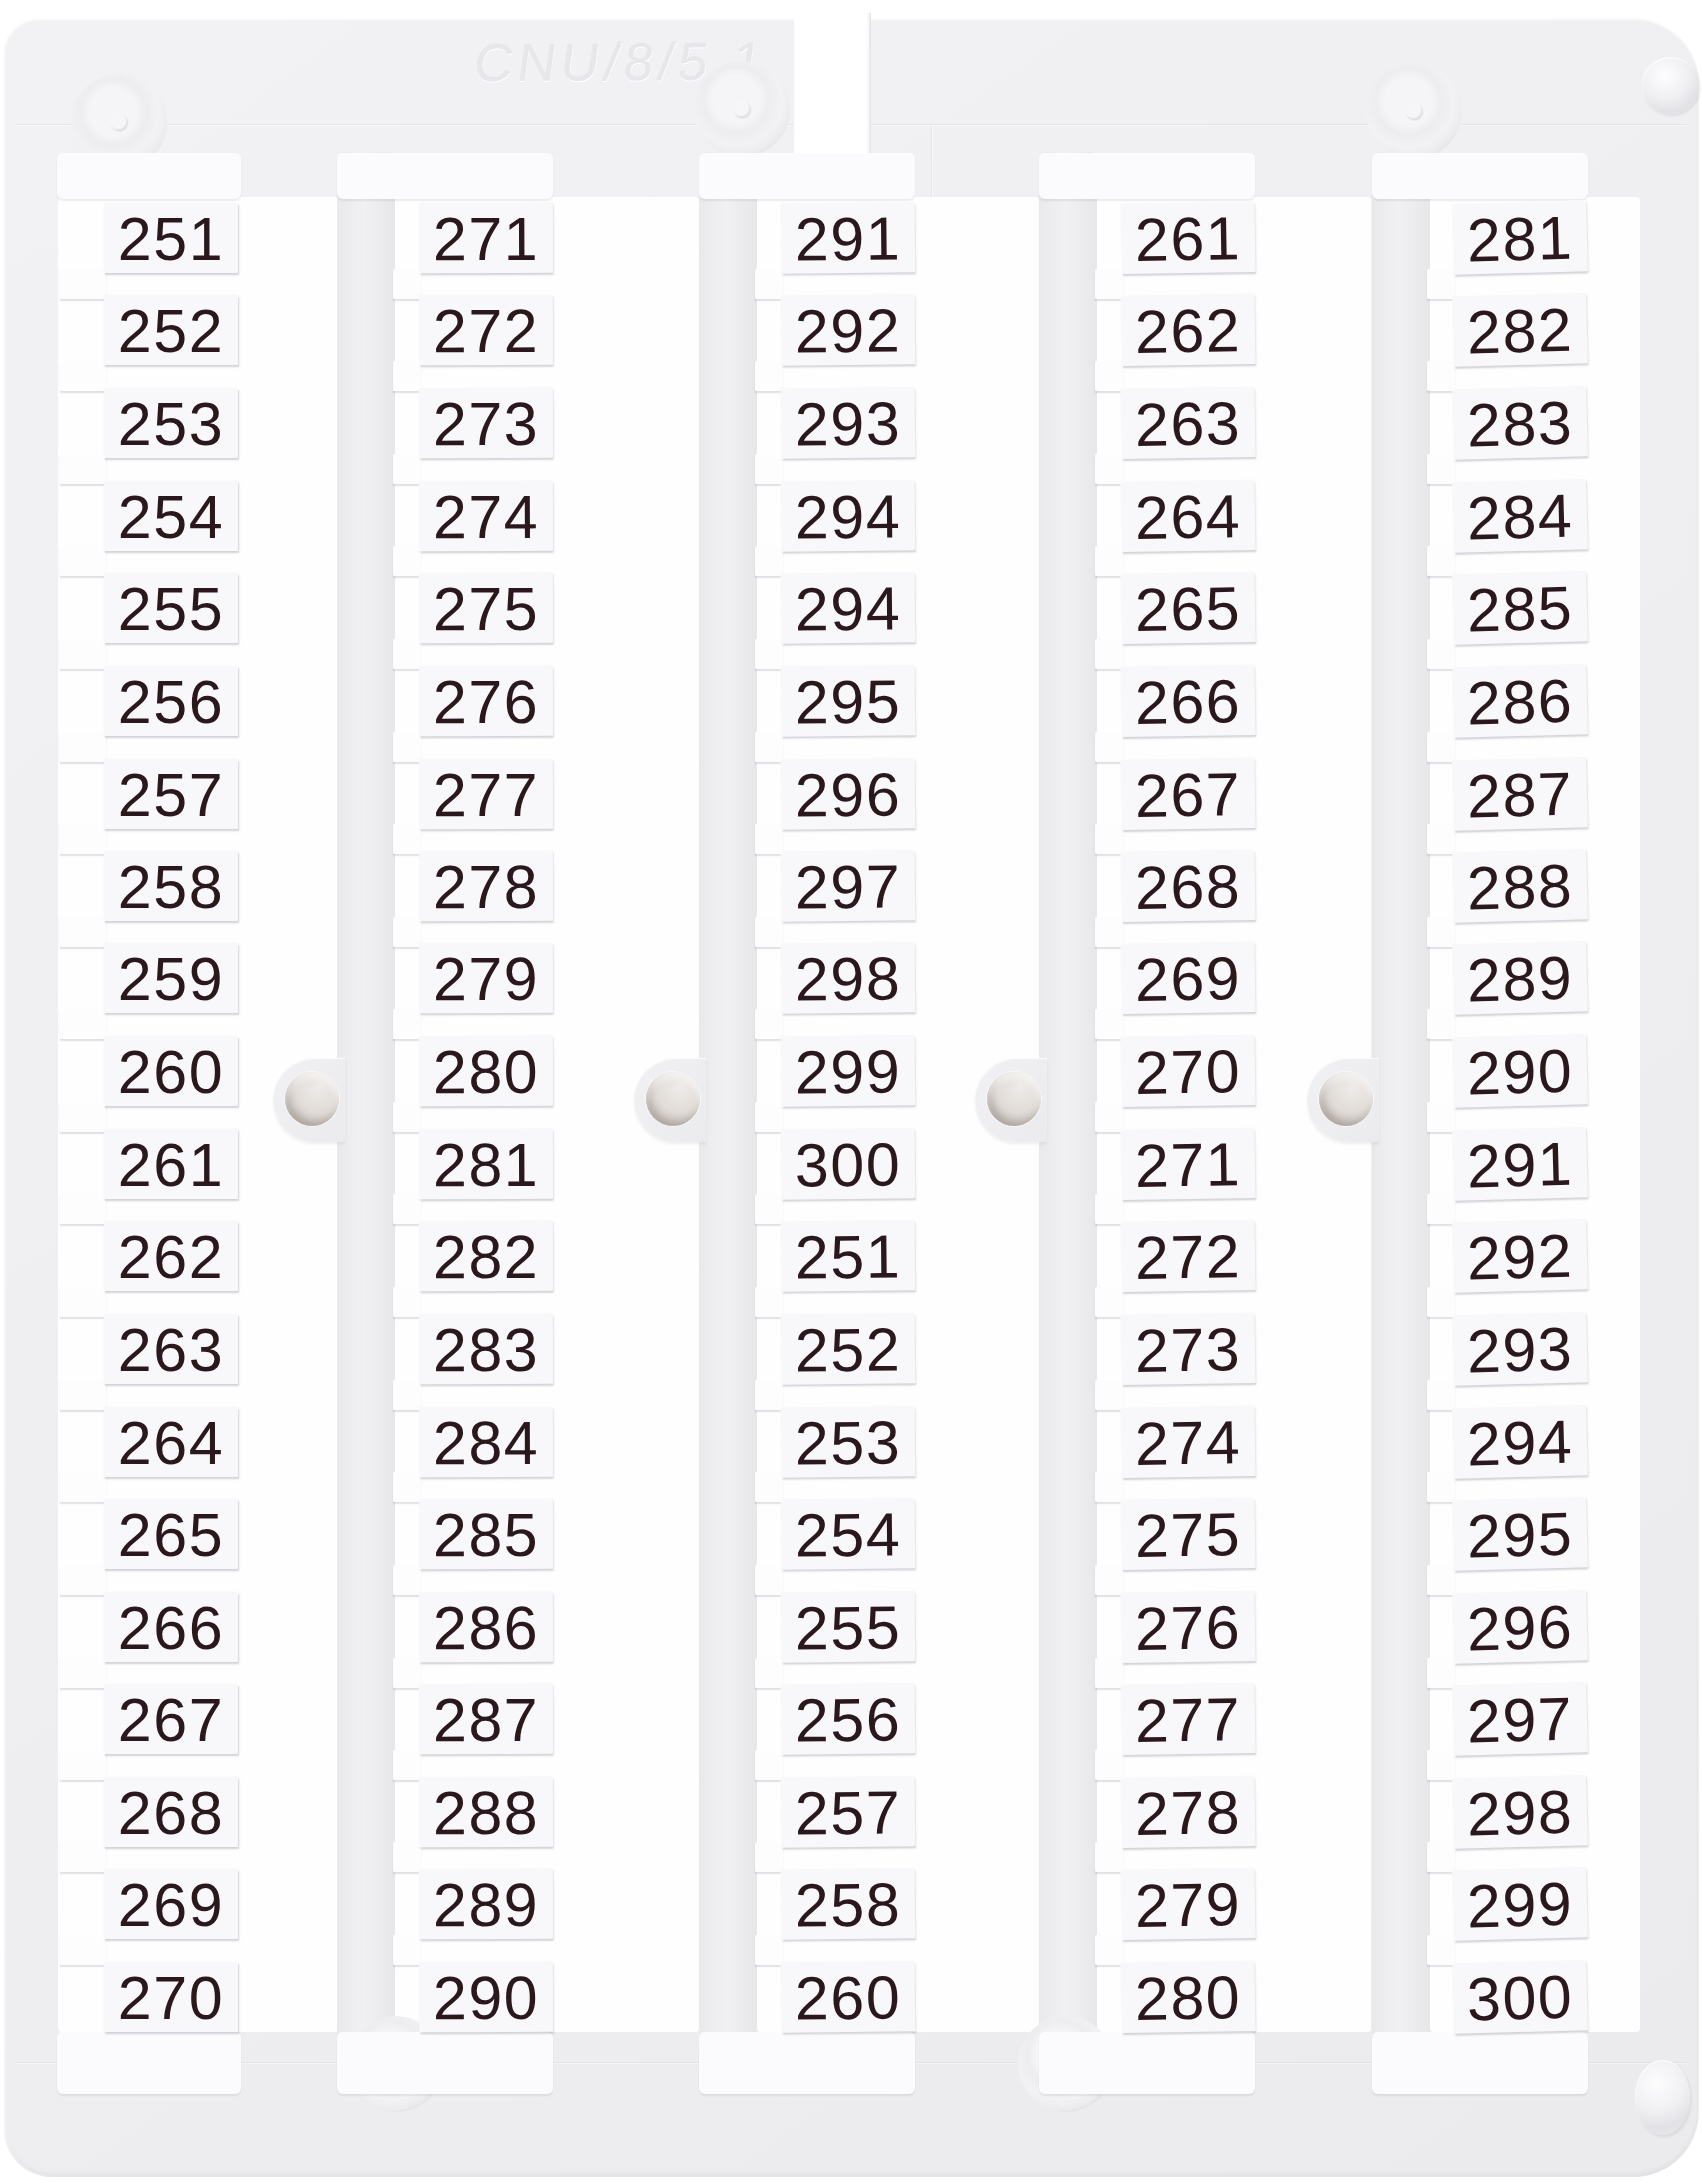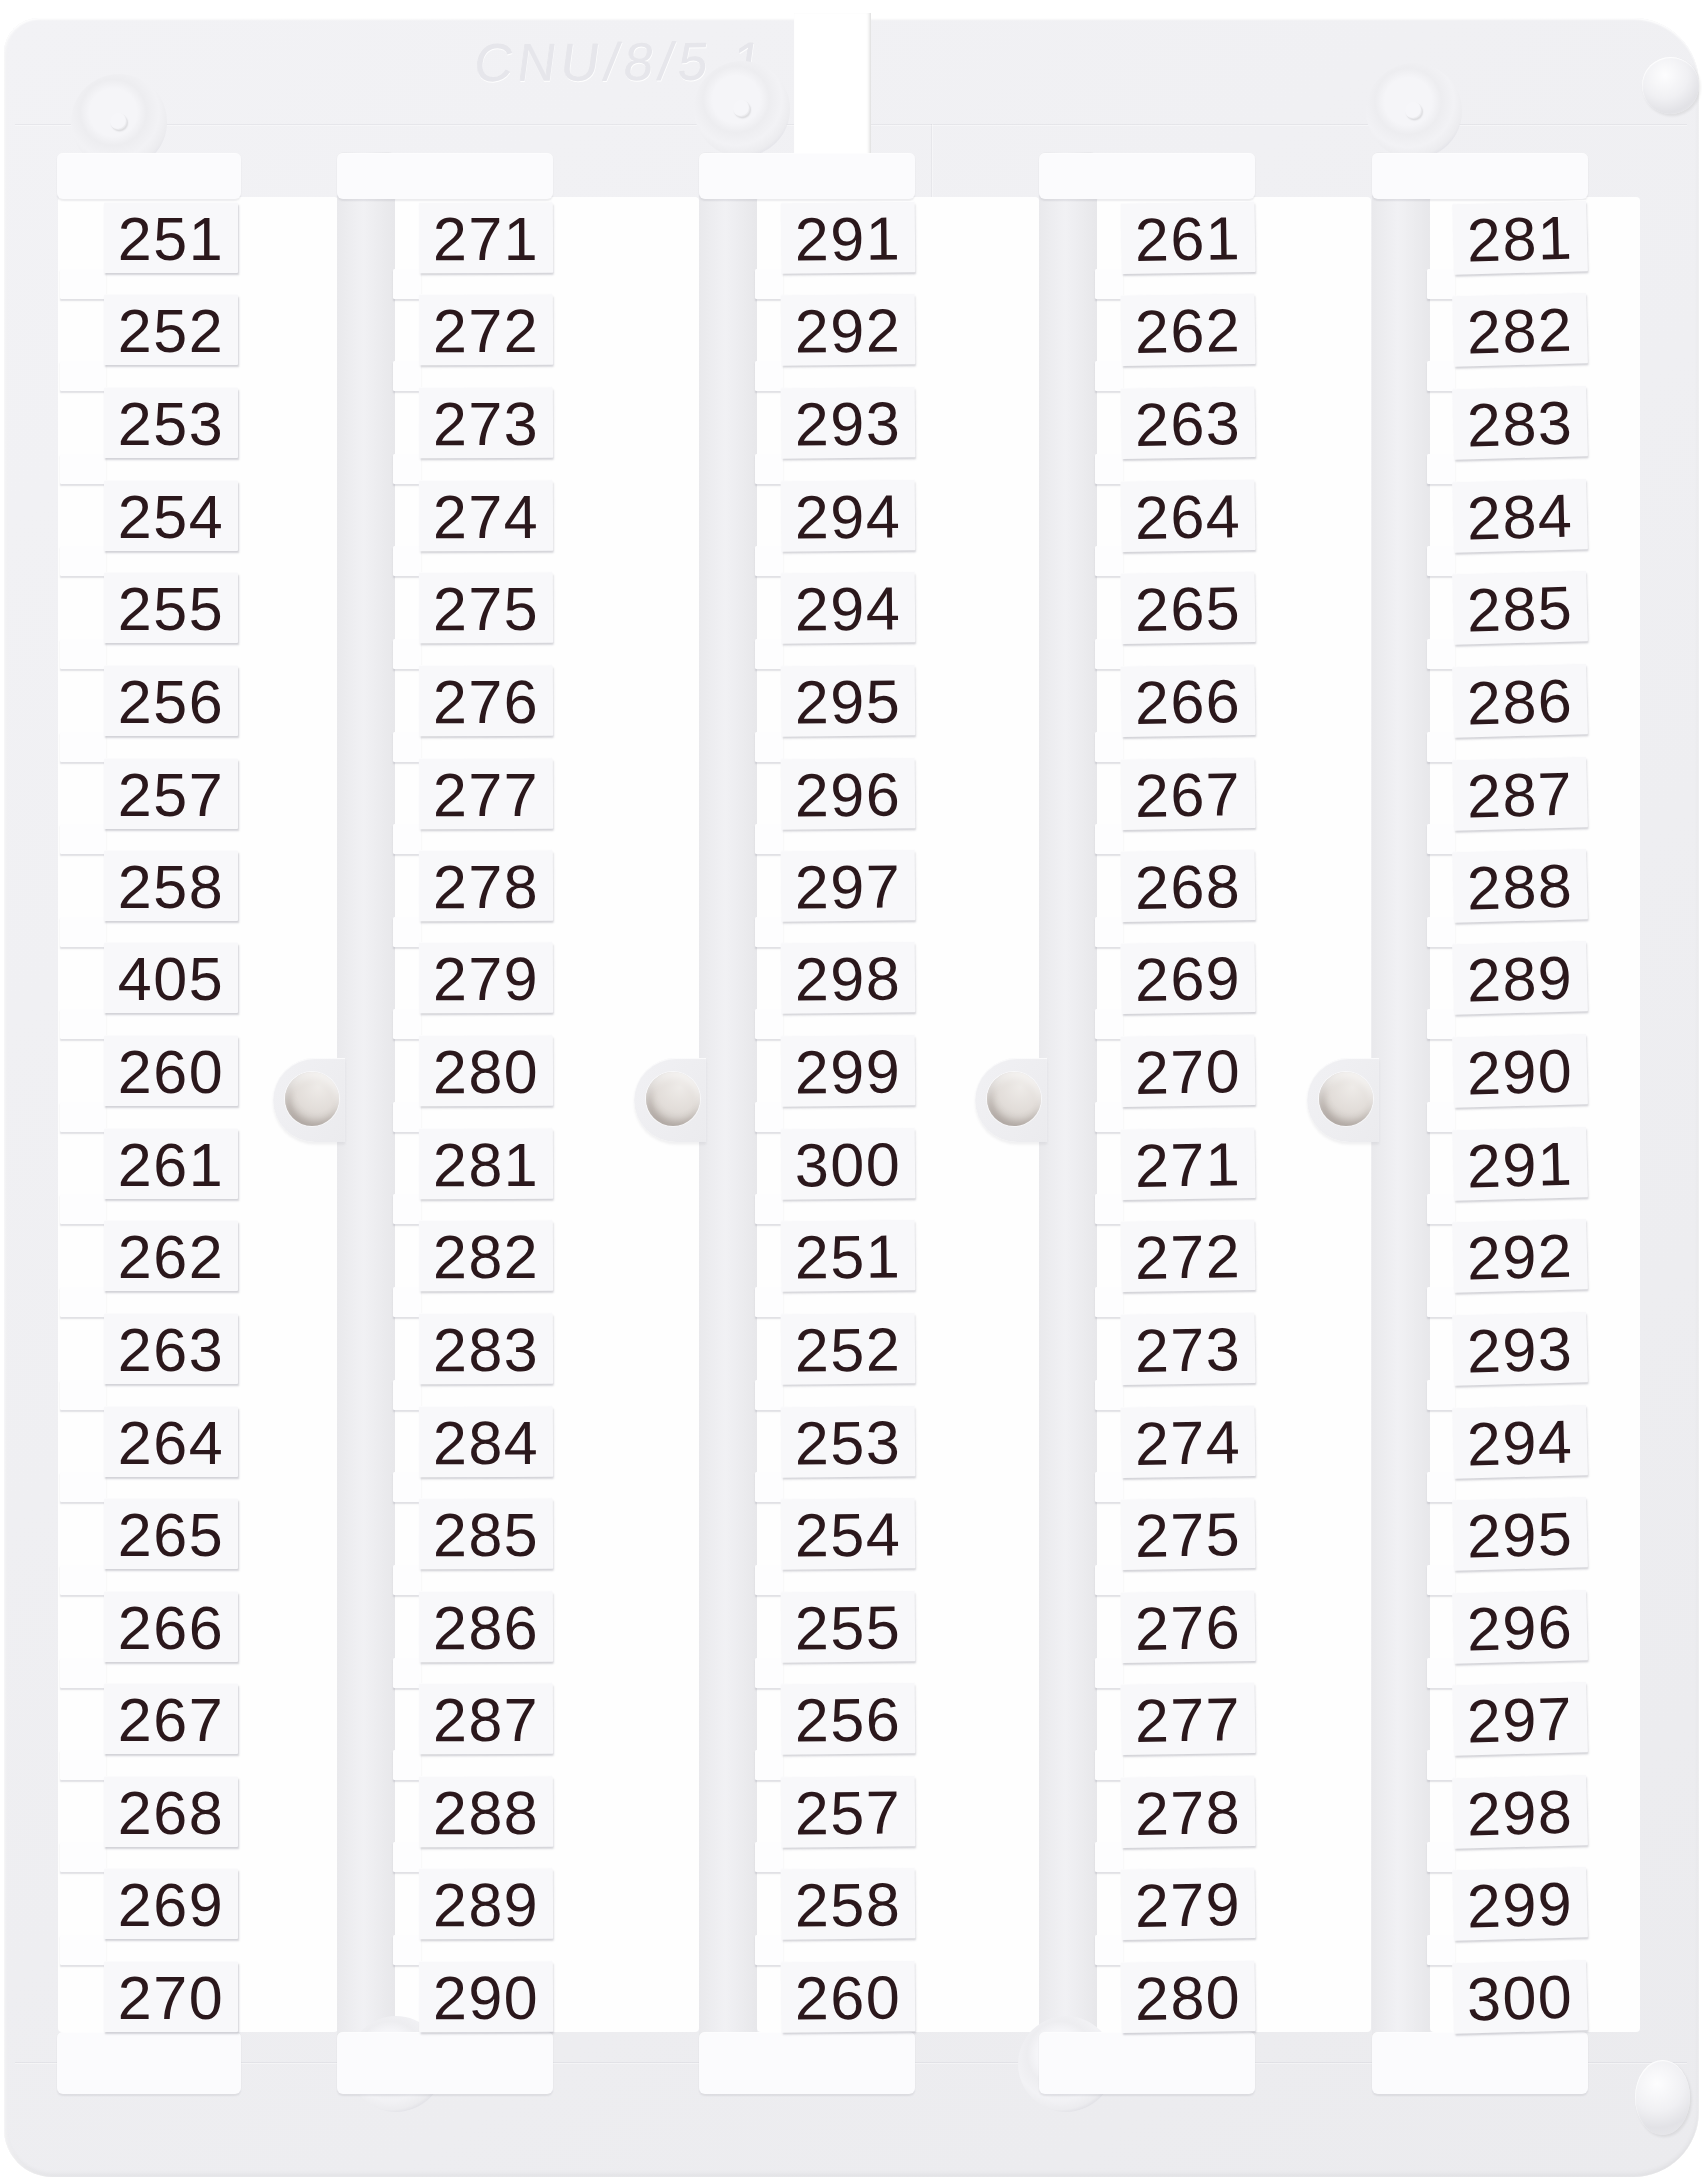--- a/index.html
+++ b/index.html
@@ -199,21 +199,21 @@
       <div class="tag" style="top: 463px;">
         <span>256</span>
       </div>
       <div class="tag" style="top: 556px;">
         <span>257</span>
       </div>
       <div class="tag" style="top: 648px;">
         <span>258</span>
       </div>
       <div class="tag" style="top: 740px;">
-        <span>405</span>
+        <span>259</span>
       </div>
       <div class="tag" style="top: 833px;">
         <span>260</span>
       </div>
       <div class="tag" style="top: 926px;">
         <span>261</span>
       </div>
       <div class="tag" style="top: 1018px;">
         <span>262</span>
       </div>

